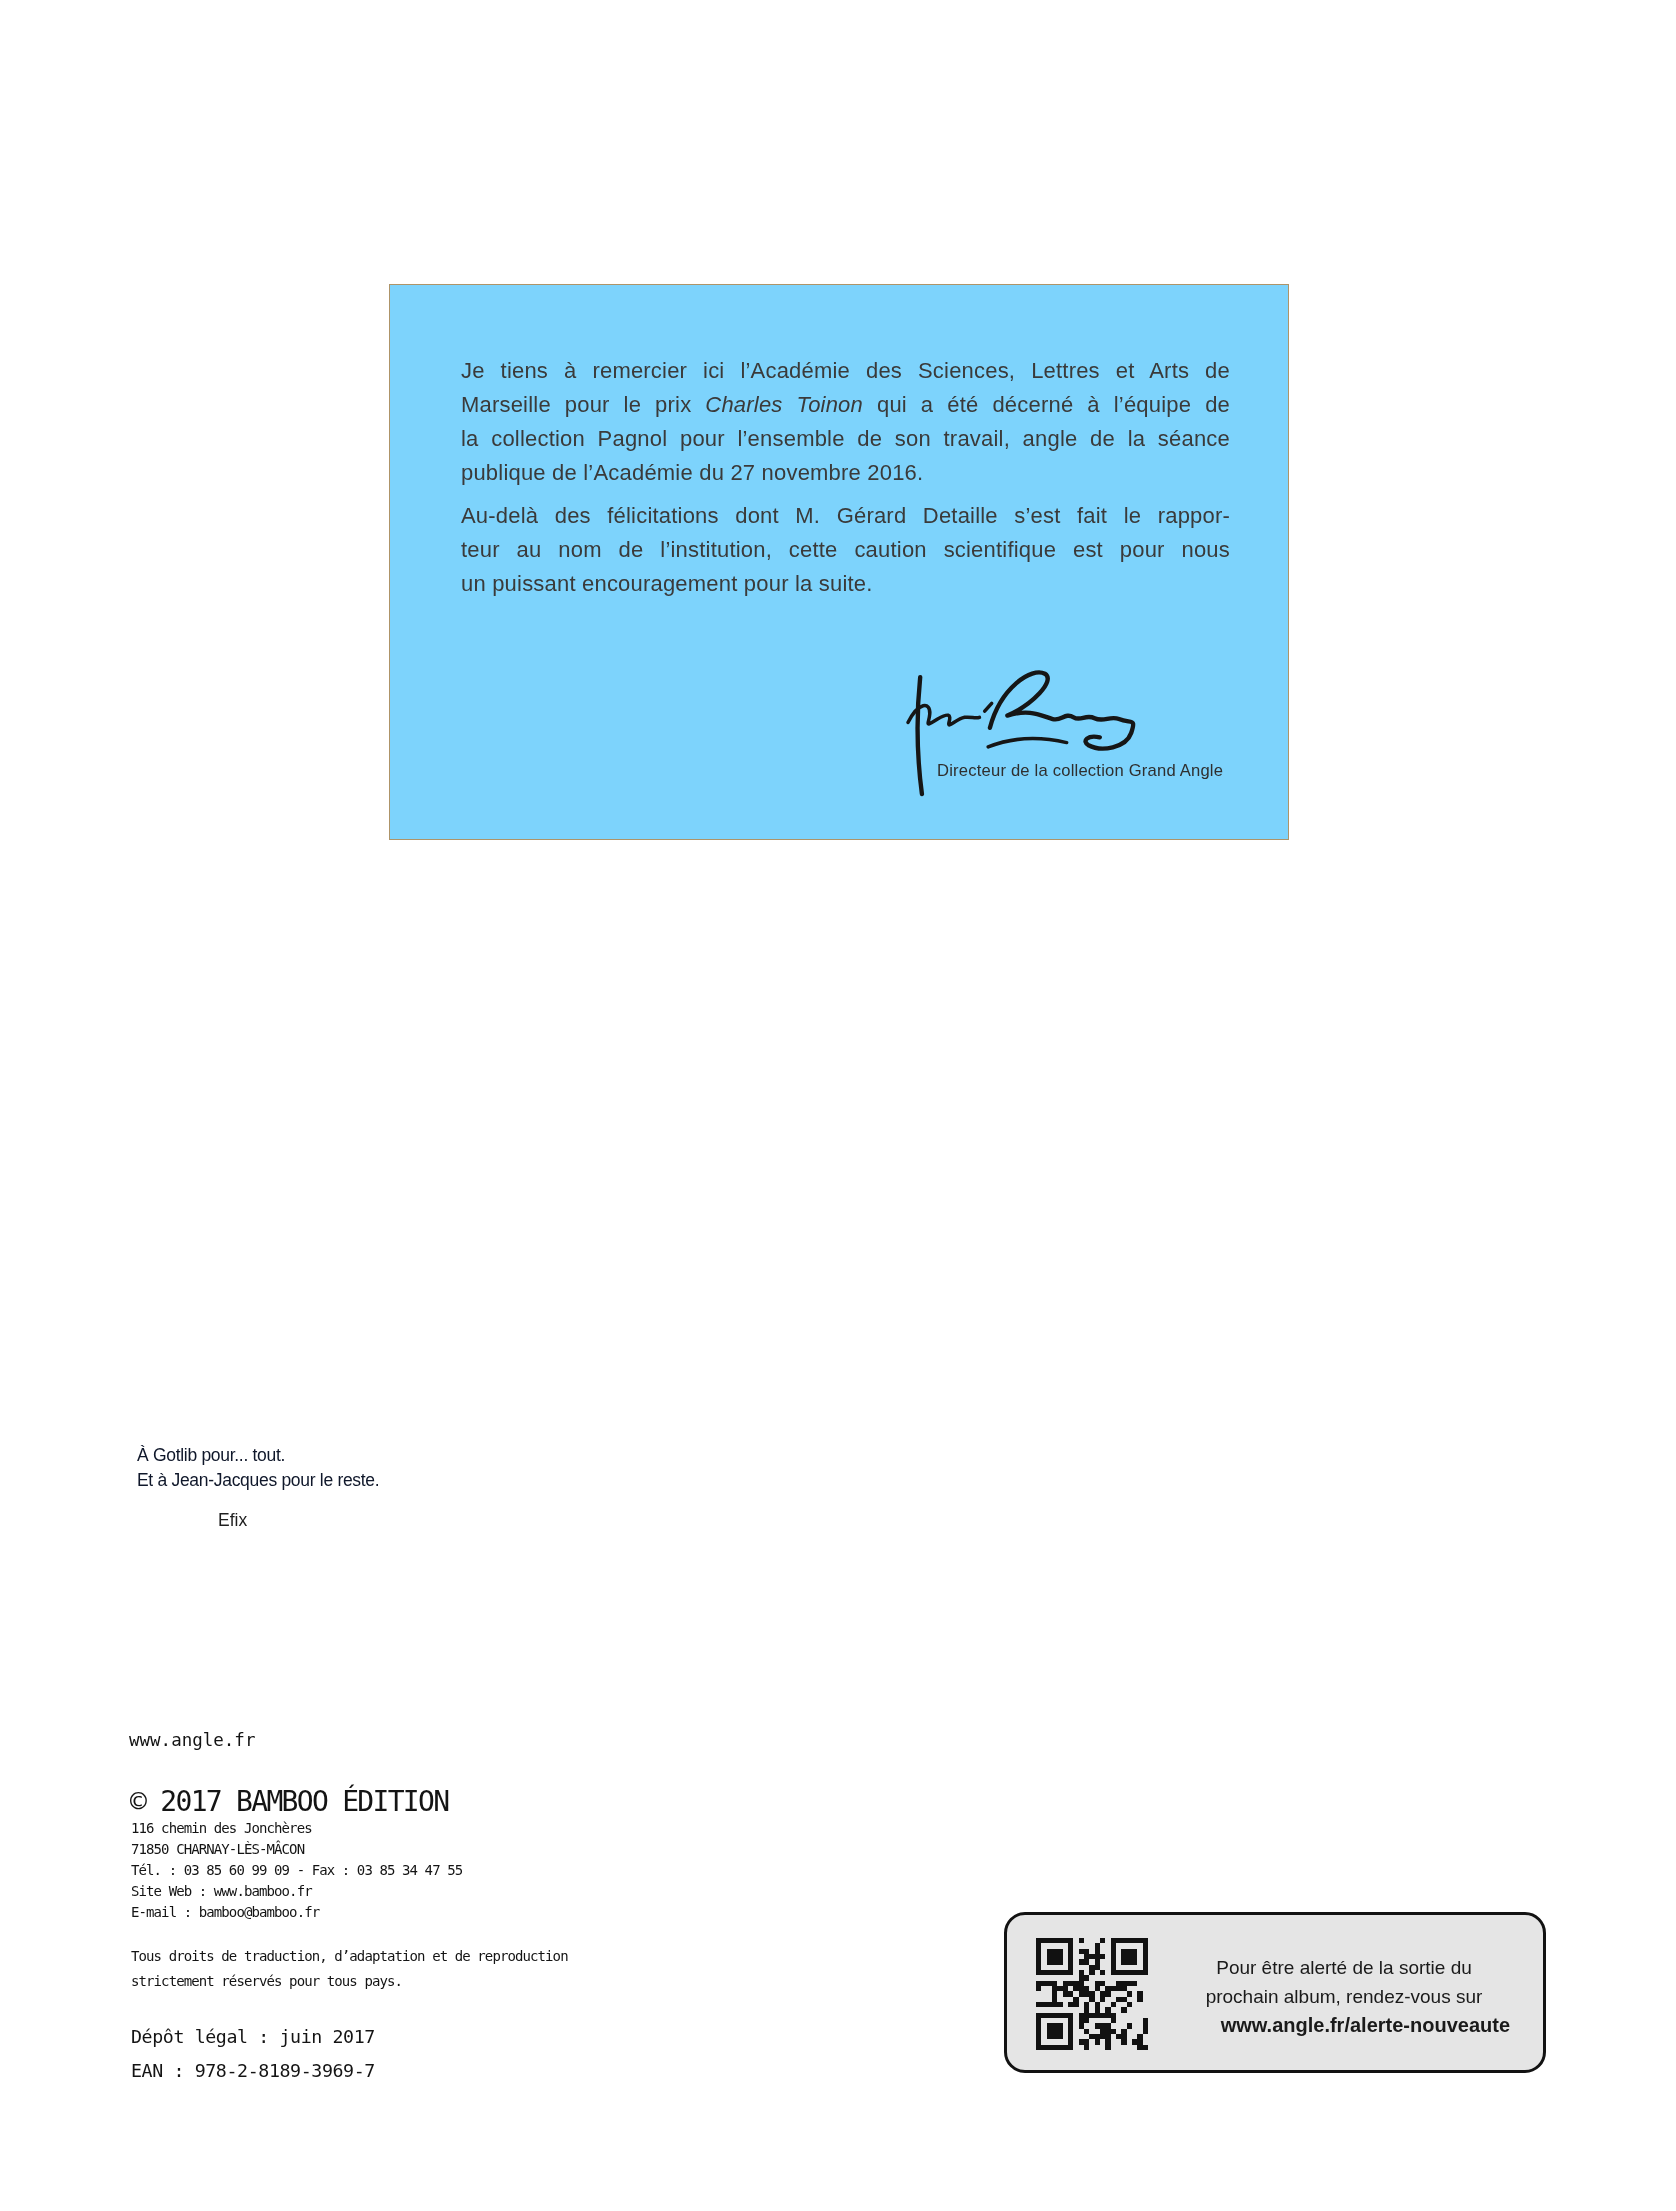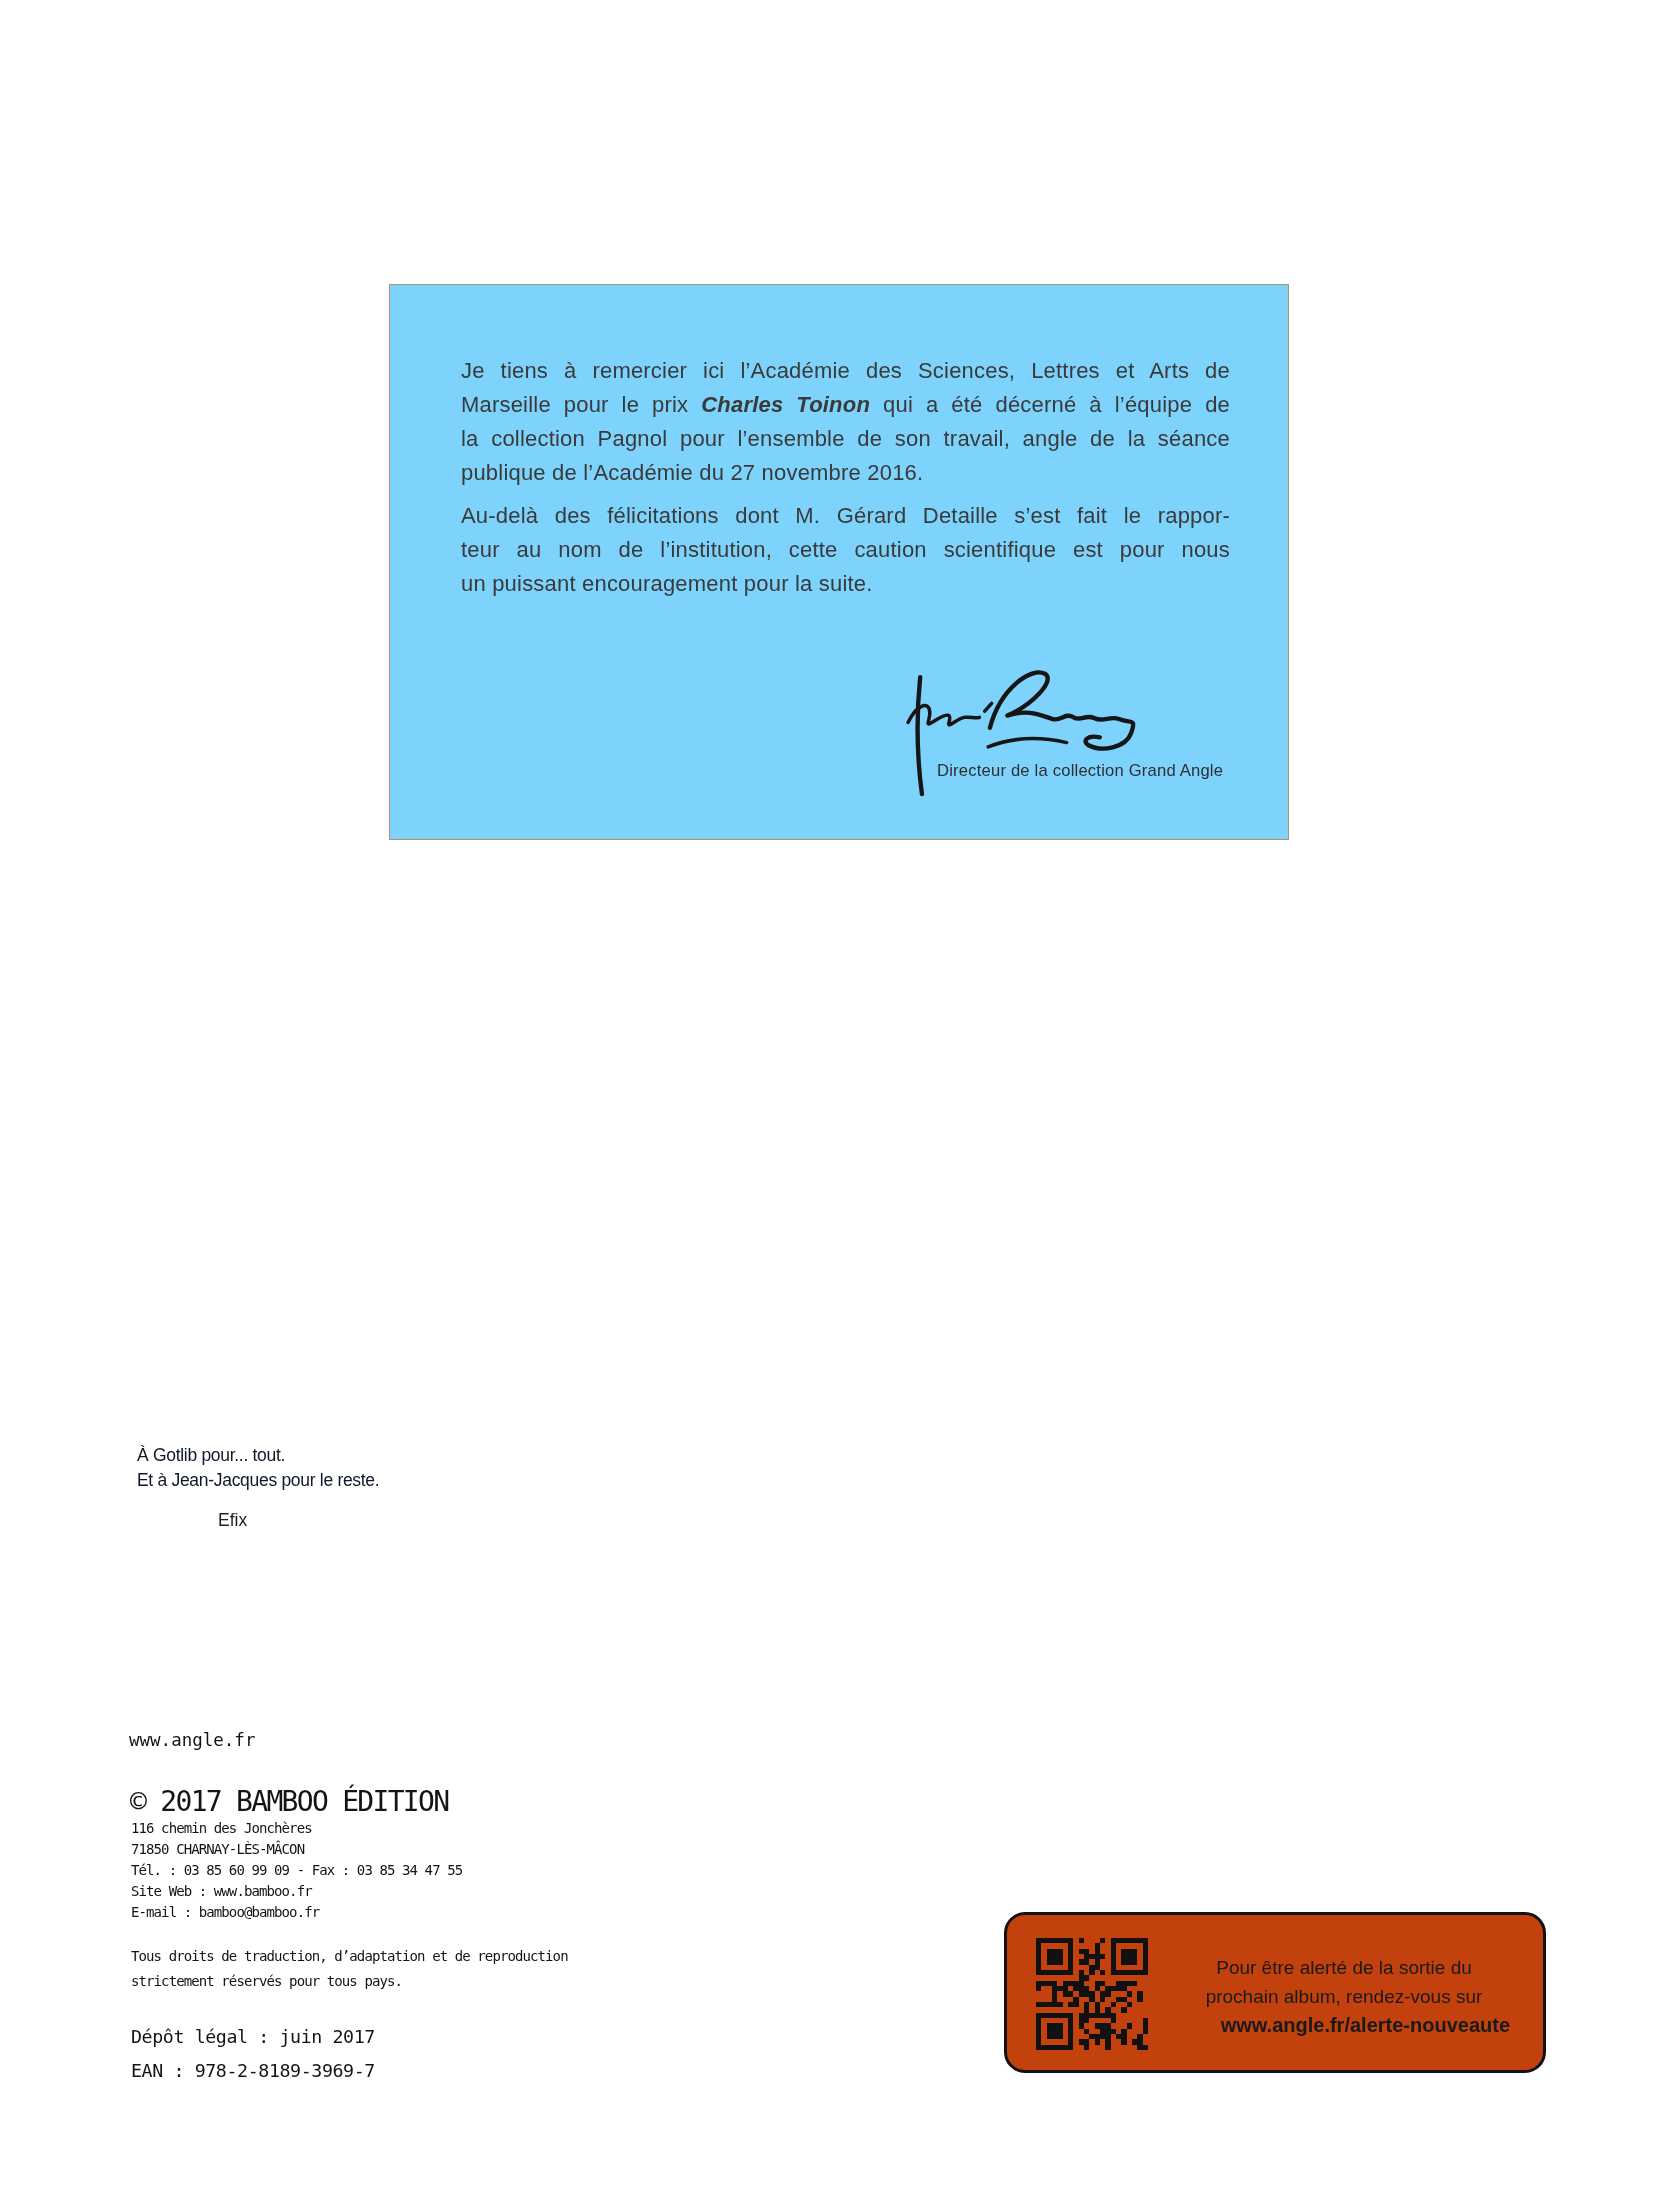--- a/index.html
+++ b/index.html
@@ -8,21 +8,21 @@
         font-family:"Liberation Sans",sans-serif;}
 
   
   .ack-box{position:absolute;left:389px;top:284px;width:900px;height:556px;
            border:1.7px solid #ae9468;background:#7dd3fc;box-sizing:border-box;}
   .ack-text{position:absolute;left:71px;top:69px;width:769px;
             font-size:22px;line-height:34px;color:#3a3a3a;letter-spacing:0.2px;}
   .ack-text .ln{white-space:nowrap;}
   .ack-text .just{white-space:normal;text-align:justify;text-align-last:justify;}
   .ack-text .pgap{margin-bottom:8.7px;}
-  .emph{font-weight:bold;font-style:italic;}
+  .emph{font-weight:normal;font-style:italic;}
 
   
   .signature{position:absolute;left:511px;top:378px;}
   .sig-role{position:absolute;left:547px;top:476px;font-size:16.6px;color:#2f2f2f;letter-spacing:0.2px;}
 
   
   .dedication{position:absolute;left:137px;top:1443px;font-size:17.5px;line-height:24.5px;
               color:#0f172a;letter-spacing:-0.3px;}
   .dedication-author{position:absolute;left:218px;top:1510px;font-size:17.5px;color:#1f1f1f;}
 
@@ -30,21 +30,21 @@
   .mono{font-family:"DejaVu Sans Mono",monospace;color:#141414;}
   .site{position:absolute;left:129px;top:1730px;font-size:17.5px;}
   .pub-title{position:absolute;left:130px;top:1785px;font-size:28px;letter-spacing:-1.7px;}
   .pub-addr{position:absolute;left:131px;top:1818px;font-size:14px;line-height:21px;letter-spacing:-0.9px;}
   .rights{position:absolute;left:131px;top:1944px;font-size:14px;line-height:24.5px;letter-spacing:-0.9px;}
   .legal{position:absolute;left:131px;top:2026px;font-size:18.3px;letter-spacing:-0.4px;}
   .ean{position:absolute;left:131px;top:2060px;font-size:18.3px;letter-spacing:-0.4px;}
 
   
   .alert-box{position:absolute;left:1004px;top:1912px;width:542px;height:161px;
-             border:3.5px solid #121212;border-radius:21px;background:#c2410c;box-sizing:border-box;}
+             border:3.5px solid #121212;border-radius:21px;background:#e5e5e5;box-sizing:border-box;}
   .qr{position:absolute;left:29px;top:23px;width:112px;height:112px;}
   .alert-text{position:absolute;left:171px;top:38px;width:332px;text-align:center;
               font-size:19px;line-height:29px;color:#1a1a1a;}
   .alert-text .bold{font-size:20px;font-weight:bold;text-align:right;}
 </style>
 </head>
 <body>
 
 <div id="page">
 

